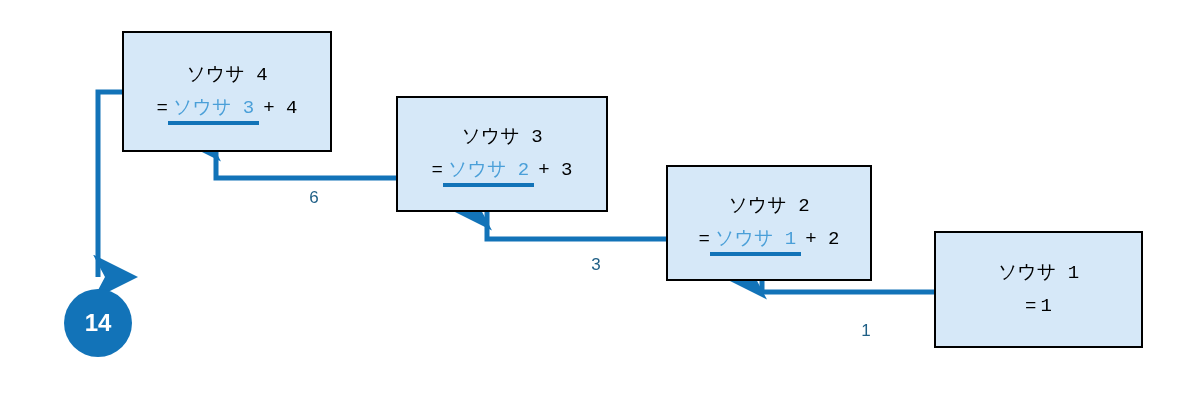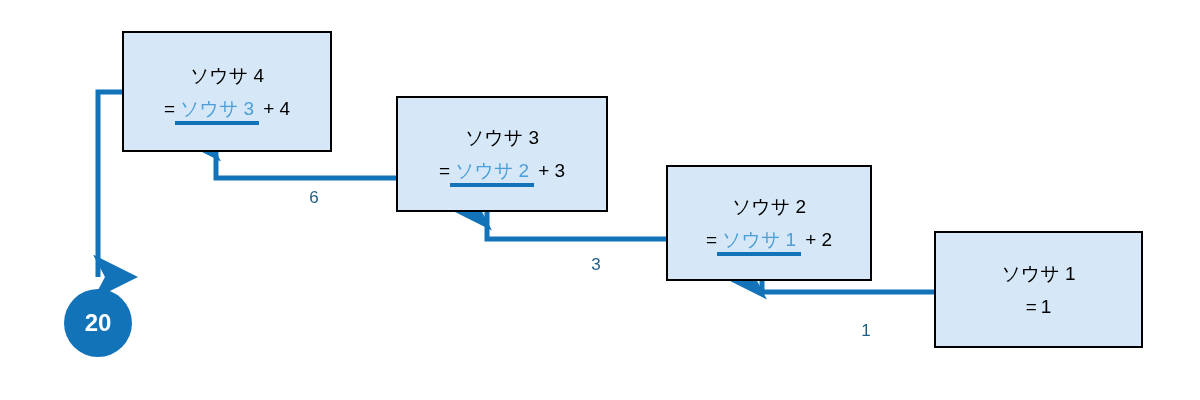--- a/index.html
+++ b/index.html
@@ -18,20 +18,21 @@
   .node-box {
     position: absolute;
     box-sizing: border-box;
     background: #d6e8f8;
     border: 2px solid #000000;
     display: flex;
     flex-direction: column;
     align-items: center;
     justify-content: center;
     color: #000000;
+    font-family: Liberation Mono, monospace;
   }
   .node-title {
     font-size: 19px;
     line-height: 1;
     color: #000000;
     white-space: nowrap;
   }
   .node-expr {
     margin-top: 14px;
     font-size: 19px;
@@ -151,20 +152,20 @@
 
   <div class="node-box" style="left:934px; top:231px; width:209px; height:117px;">
     <div class="node-title">ソウサ 1</div>
     <div class="node-expr">
       <span class="eq-sign">=</span>
       <span class="plus-term">1</span>
     </div>
   </div>
 
   <div class="result-circle" style="left:64px; top:289px; width:68px; height:68px;">
-    <span class="result-circle-label">20</span>
+    <span class="result-circle-label">14</span>
   </div>
 
   <div class="edge-label" style="left:303px; top:189px; width:22px;">6</div>
   <div class="edge-label" style="left:585px; top:256px; width:22px;">3</div>
   <div class="edge-label" style="left:855px; top:322px; width:22px;">1</div>
 
 </div>
 
 </body></html>

